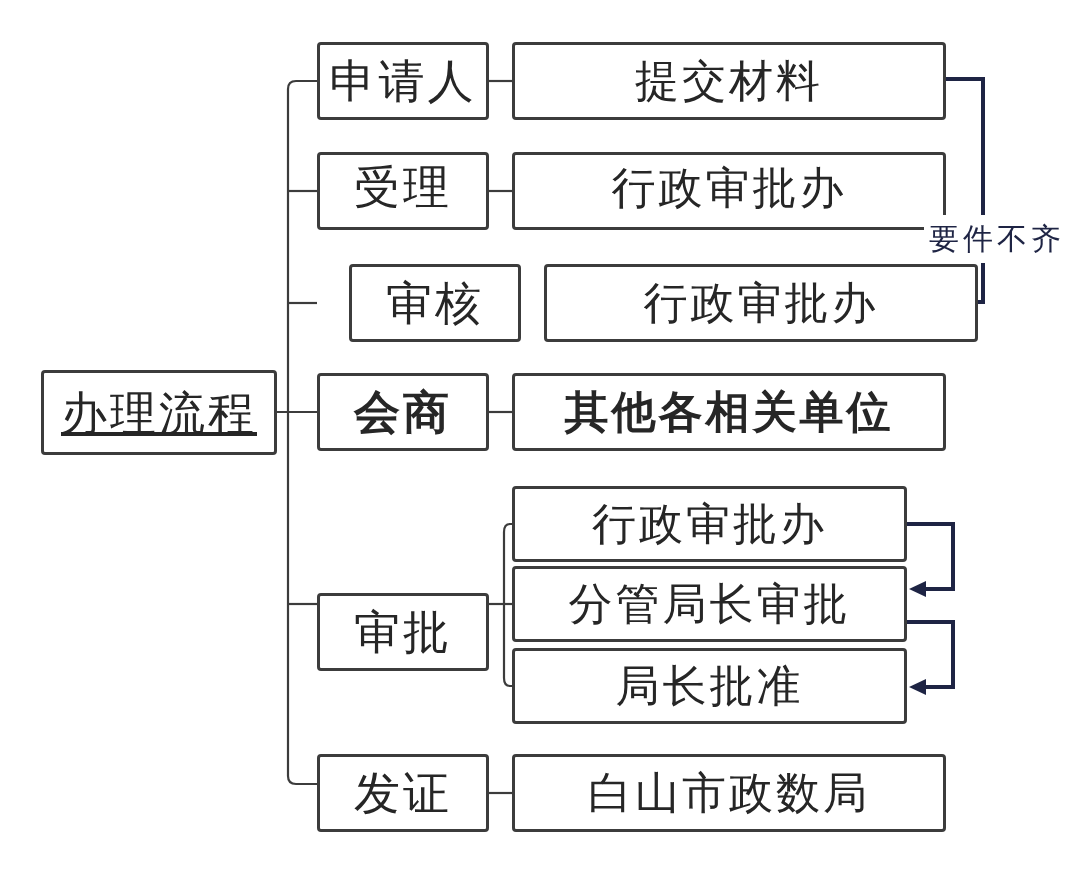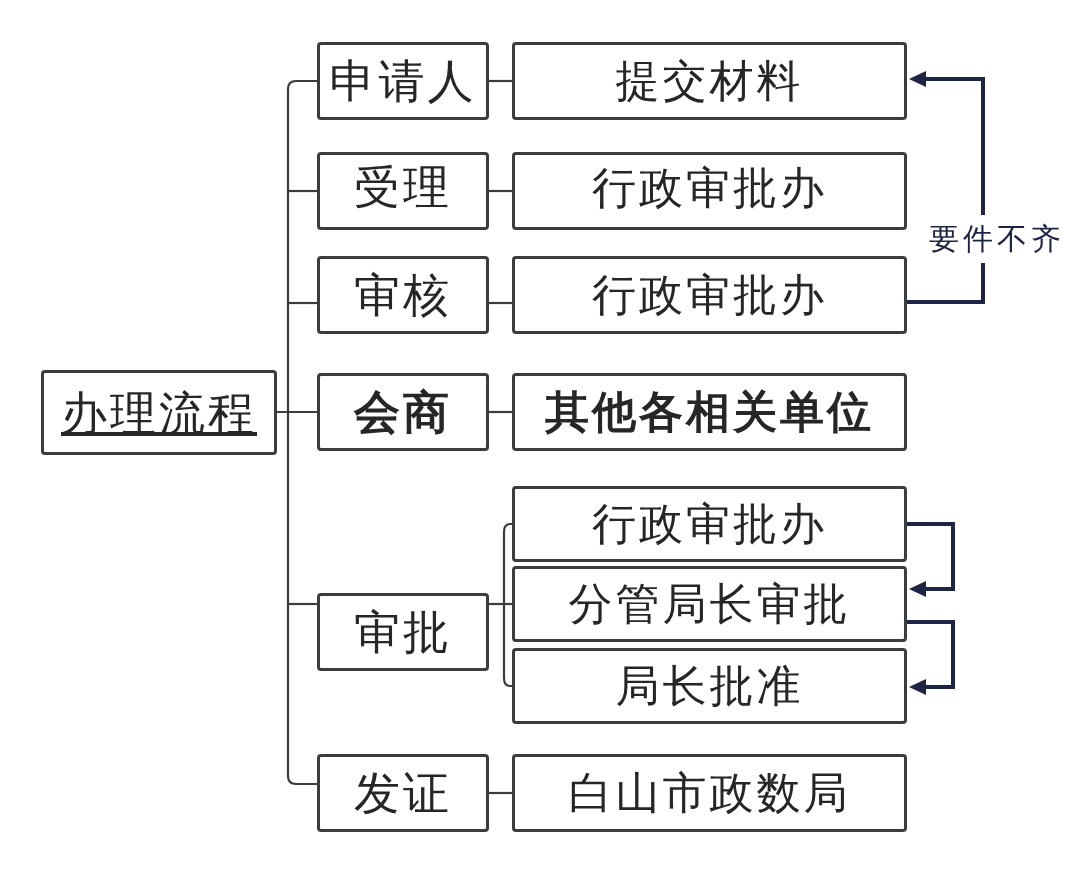--- a/index.html
+++ b/index.html
@@ -30,25 +30,25 @@
     background:var(--node-fill);
     color:var(--text);
     display:flex;align-items:center;justify-content:center;
     font-size:44px;
     letter-spacing:3px;
     line-height:1;
     white-space:nowrap;
   }
   .node.root{left:41px;top:370px;width:236px;height:85px;font-size:46px;text-decoration:underline;}
   .stage{left:317px;width:172px;height:78px;font-size:46px;}
-  .detail{left:512px;width:395px;height:78px;}
+  .detail{left:512px;width:434px;height:78px;}
   .sub{left:512px;width:395px;height:76px;}
   .r1{top:42px;}
   .r2{top:152px;font-family:Liberation Mono, monospace;}
-  .r3{top:256px;}
+  .r3{top:264px;margin-left:32px;}
   .r4{top:373px;font-weight:bold;}
   .r5{top:593px;}
   .r6{top:754px;}
   .s5a{top:486px;}
   .s5b{top:566px;}
   .s5c{top:648px;}
   .feedback-label{
     position:absolute;
     left:924px;top:172px;width:146px;height:48px;
     background:var(--background);

